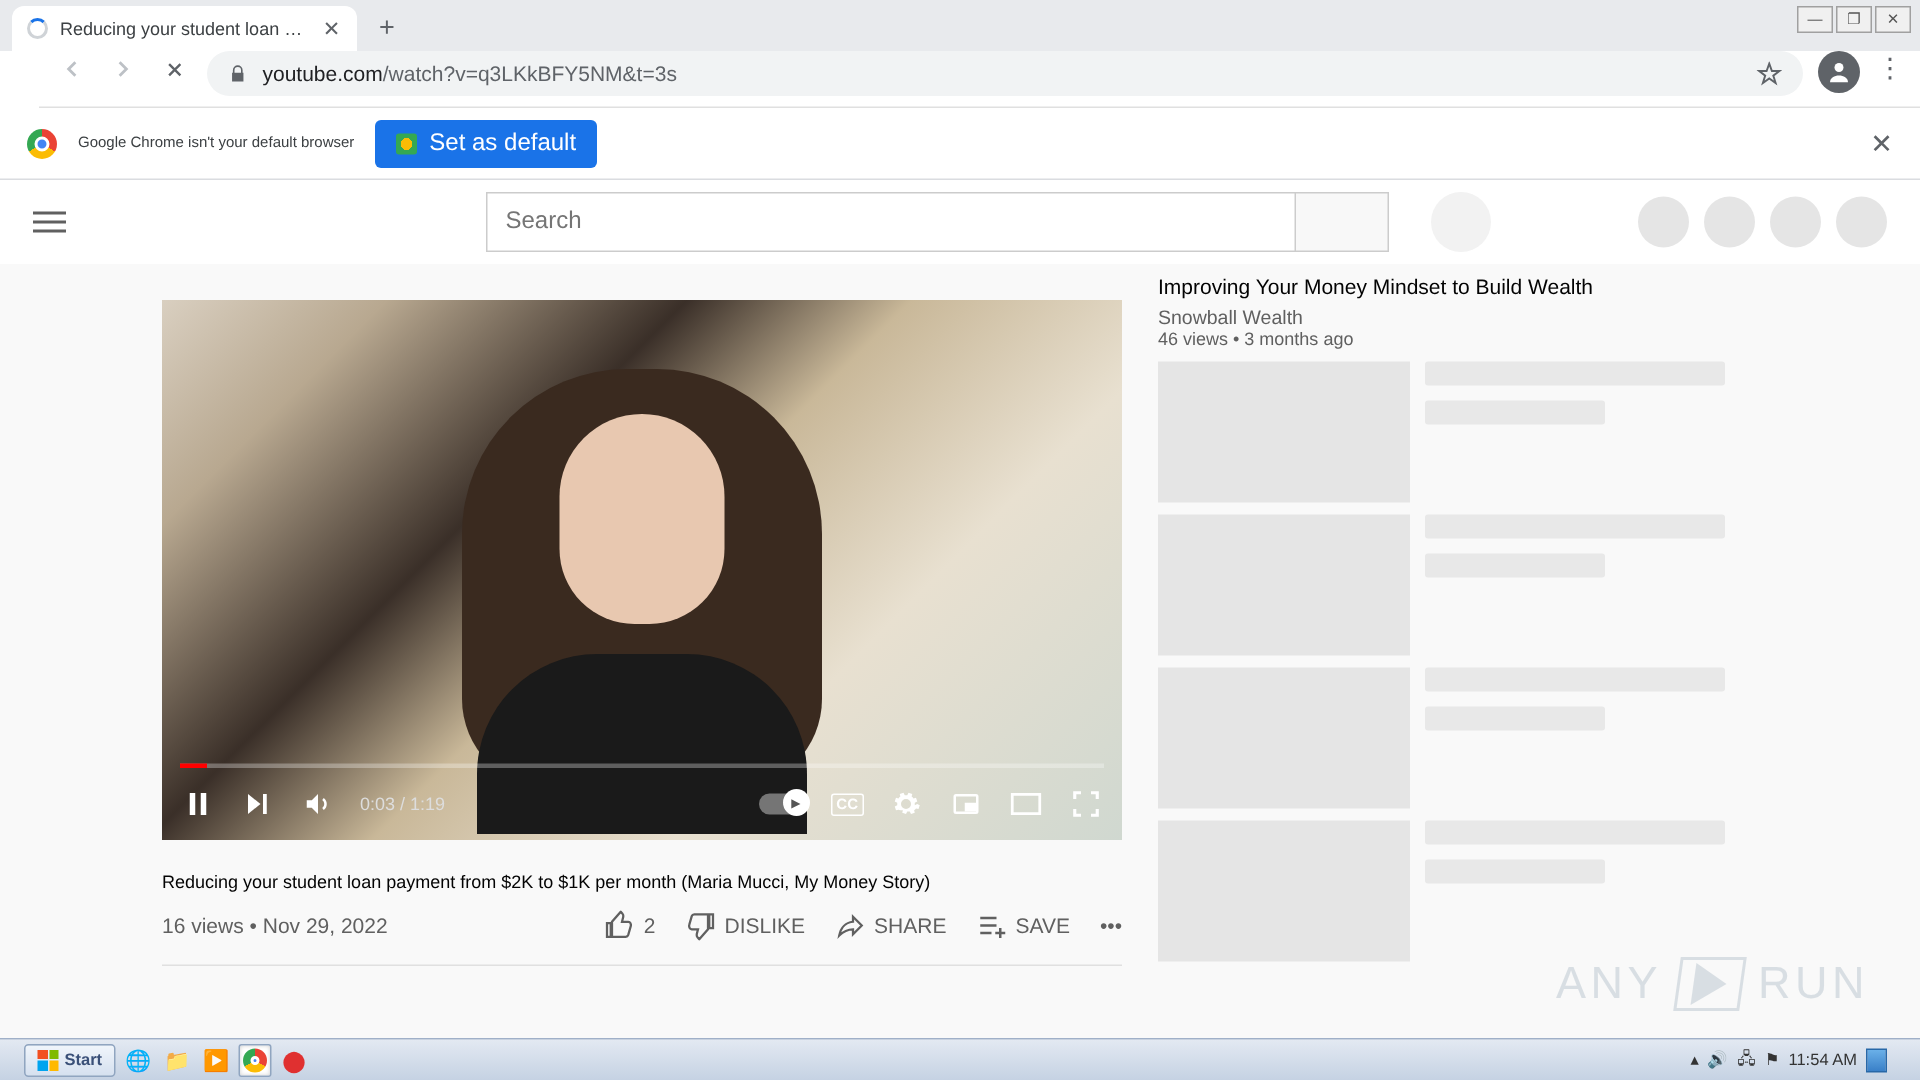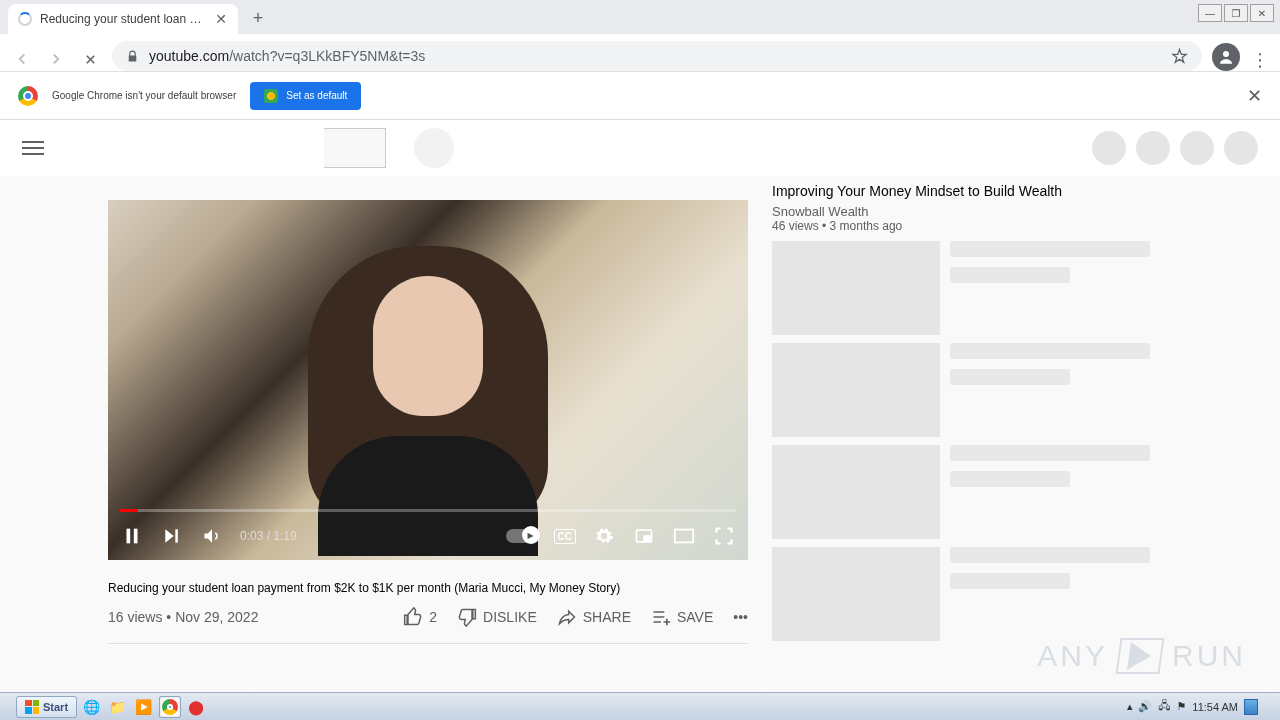--- a/index.html
+++ b/index.html
@@ -9,38 +9,38 @@
 .window-chrome { height: 34px; background: #e8eaed; display: flex; align-items: flex-end; padding: 0 8px; position: relative; }
 .tab { background: #fff; border-radius: 8px 8px 0 0; height: 30px; display: flex; align-items: center; padding: 0 10px; width: 230px; gap: 8px; }
 .tab-spinner { width: 14px; height: 14px; border: 2px solid #cfd3d7; border-top-color: #1a73e8; border-radius: 50%; }
 .tab-title { font-size: 12px; color: #3c4043; flex: 1; white-space: nowrap; overflow: hidden; text-overflow: ellipsis; }
 .tab-close { width: 14px; height: 14px; color: #5f6368; font-size: 14px; line-height: 14px; text-align: center; }
 .new-tab { width: 28px; height: 28px; display: flex; align-items: center; justify-content: center; color: #5f6368; font-size: 18px; margin-left: 6px; margin-bottom: 2px; }
 .win-ctrls { position: absolute; right: 6px; top: 4px; display: flex; gap: 2px; }
 .win-btn { width: 24px; height: 18px; border: 1px solid #a0a0a0; background: #f0f0f0; font-size: 10px; display: flex; align-items: center; justify-content: center; color: #555; }
 
 
-.addr-bar { height: 38px; background: #fff; display: flex; align-items: flex-end; padding: 0 10px; gap: 10px; border-bottom: 1px solid #e0e0e0; }
+.addr-bar { height: 38px; background: #fff; display: flex; align-items: flex-start; padding: 0 10px; gap: 10px; border-bottom: 1px solid #e0e0e0; margin-left: 26px; }
 .nav-btn { width: 24px; height: 24px; display: flex; align-items: center; justify-content: center; color: #5f6368; }
 .nav-btn.disabled { color: #bdc1c6; }
 .omnibox { flex: 1; height: 30px; background: #f1f3f4; border-radius: 15px; display: flex; align-items: center; padding: 0 14px; gap: 10px; }
 .lock-icon { color: #5f6368; }
 .url-text { font-size: 14px; color: #202124; }
 .url-text .path { color: #5f6368; }
 .star-icon { color: #5f6368; margin-left: auto; }
 .profile-btn { width: 28px; height: 28px; border-radius: 50%; background: #5f6368; display: flex; align-items: center; justify-content: center; }
 .profile-btn svg { fill: #fff; }
 .menu-dots { width: 20px; color: #5f6368; text-align: center; font-size: 18px; }
 
 
 .infobar { height: 48px; background: #fff; border-bottom: 1px solid #dadce0; display: flex; align-items: center; padding: 0 18px; gap: 14px; }
 .chrome-logo { width: 20px; height: 20px; border-radius: 50%; background: conic-gradient(#ea4335 0 120deg, #fbbc05 120deg 240deg, #34a853 240deg 360deg); position: relative; }
 .chrome-logo::after { content: ""; position: absolute; inset: 5px; background: #4285f4; border: 2px solid #fff; border-radius: 50%; }
 .infobar-text { font-size: 10px; color: #3c4043; }
-.infobar-btn { background: #1a73e8; color: #fff; border: none; border-radius: 4px; padding: 7px 14px; font-size: 10px; display: flex; align-items: center; gap: 8px; }
+.infobar-btn { background: #1a73e8; color: #fff; border: none; border-radius: 4px; padding: 7px 14px; font-size: 16px; display: flex; align-items: center; gap: 8px; }
 .shield-dot { width: 14px; height: 14px; background: radial-gradient(circle, #fbbc05 40%, #34a853 40%); border-radius: 2px; }
 .infobar-close { margin-left: auto; color: #5f6368; font-size: 18px; }
 
 
 .yt-header { height: 56px; background: #fff; display: flex; align-items: center; padding: 0 22px; gap: 20px; }
 .hamburger { width: 22px; display: flex; flex-direction: column; gap: 4px; }
 .hamburger span { height: 2px; background: #606060; }
 .search-box { margin-left: 260px; display: flex; }
 .search-input { width: 540px; height: 40px; border: 1px solid #ccc; padding: 0 12px; font-size: 16px; color: #888; outline: none; }
 .search-btn { width: 62px; height: 40px; border: 1px solid #ccc; border-left: none; background: #f8f8f8; }
@@ -166,20 +166,21 @@
   <div class="infobar-close">✕</div>
 </div>
 
 <div class="yt-header">
   <div class="hamburger">
       <span></span>
       <span></span>
       <span></span>
     </div>
   <div class="search-box">
+    <input class="search-input" placeholder="Search" style="">
     <button class="search-btn"></button>
   </div>
   <div class="mic-btn"></div>
   <div class="header-phs">
     <div class="ph-circle"></div>
     <div class="ph-circle"></div>
     <div class="ph-circle"></div>
     <div class="ph-circle"></div>
   </div>
 </div>

